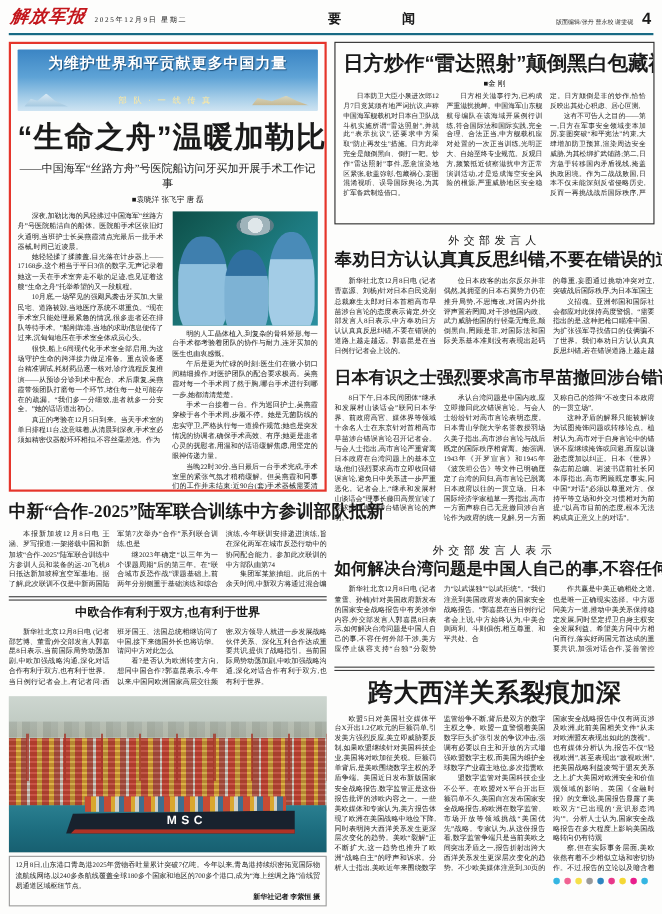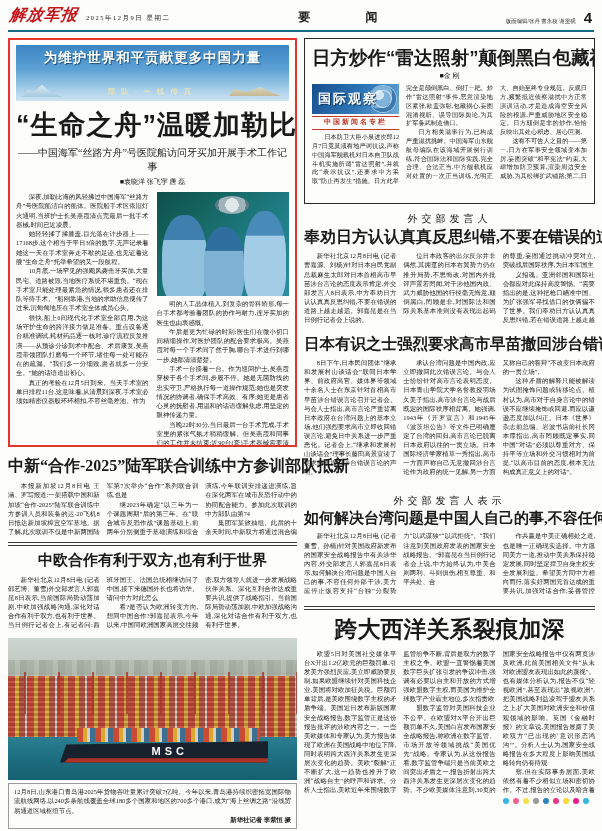--- a/index.html
+++ b/index.html
@@ -58,21 +58,21 @@
   .sp-light{position:absolute;top:4px;left:44%;width:34px;height:18px;border-radius:50%;
     background:radial-gradient(circle at 50% 50%,#dfe7ea 0 35%,#9fb3ba 36% 70%,#5c7c85 71%);}
   .sp-fig{position:absolute;border-radius:45% 45% 30% 30%;}
   .sp-f1{left:4%;top:22%;width:34%;height:85%;background:linear-gradient(180deg,#3f7fae 0 28%,#8fc0de 29%);}
   .sp-f2{left:36%;top:34%;width:30%;height:75%;background:linear-gradient(180deg,#2f6f9f 0 30%,#7db2d4 31%);}
   .sp-f3{right:2%;top:18%;width:32%;height:90%;background:linear-gradient(180deg,#498bb8 0 26%,#a3cce6 27%);}
 
   
   .art2-head{font-size:16px;margin:10px 0 6px 0;}
   .art2-body{height:56px;}
-  .art3-head{font-size:15px;margin:2px 0 6px 0;}
+  .art3-head{font-size:11px;margin:2px 0 6px 0;}
   .art3-body{height:58px;}
 
   
   .port-photo{margin-top:5px;height:142px;position:relative;overflow:hidden;background:#cfd8d2;}
   .pp-sky{position:absolute;top:0;left:0;right:0;height:26%;
     background:linear-gradient(180deg,#cdd6d0 0%,#c2ccc4 60%,#b4b8a6 100%);}
   .pp-city{position:absolute;top:16%;left:0;right:0;height:12%;
     background:repeating-linear-gradient(90deg,#9aa198 0 7px,#b0b6aa 7px 12px,#8f968c 12px 19px);opacity:.55;}
   .pp-yard{position:absolute;top:27%;left:0;right:0;height:46%;
     background:
@@ -218,27 +218,20 @@
       </div>
 
     </div>
 
     <div class="col-right">
 
       <div class="boxed">
         <h2 class="art-head h-sans boxed-head">日方炒作“雷达照射”颠倒黑白包藏祸心</h2>
         <div class="byline">■金  刚</div>
         <div class="cols3 boxed-body">
-          <div class="intl-logo">
-            <div class="intl-badge">
-              <span class="intl-badge-text">国际观察</span>
-              <span class="globe"></span>
-            </div>
-            <div class="intl-sub">中国新闻名专栏</div>
-          </div>
           <p>日本防卫大臣小泉进次郎12月7日竟莫须有地严词抗议,声称中国海军舰载机对日本自卫队战斗机实施所谓“雷达照射”,并就此“表示抗议”,还要求中方采取“防止再发生”措施。日方此举完全是颠倒黑白、倒打一耙。炒作“雷达照射”事件,恶意渲染地区紧张,欲盖弥彰,包藏祸心,妄图混淆视听、误导国际舆论,为其扩军备武制造借口。</p>
           <p>日方相关滋事行为,已构成严重滋扰挑衅。中国海军山东舰航母编队在该海域开展例行训练,符合国际法和国际实践,完全合理、合法正当,中方舰载机应对处置的一次正当训练,光明正大、自始至终专业规范。反观日方,频繁抵近侦察滋扰中方正常演训活动,才是造成海空安全风险的根源,严重威胁地区安全稳定。日方颠倒是非的炒作,恰恰反映出其处心积虑、居心叵测,</p>
           <p>这有不可告人之目的——第一,日方在军事安全领域变本加厉,妄图突破“和平宪法”约束,大肆增加防卫预算,渲染周边安全威胁,为其松绑扩武铺路;第二,日方急于转移国内矛盾视线,掩盖执政困境。作为二战战败国,日本不仅未能深刻反省侵略历史,反而一再挑战战后国际秩序,严重威胁地区和平稳定,引起亚洲邻国和国际社会高度警惕,这种拙劣伎俩,终将枉费心机,注定不会得逞。</p>
         </div>
       </div>
 
       <div class="sec">
         <div class="kicker">外交部发言人</div>
         <h2 class="art-head fa-head">奉劝日方认认真真反思纠错,不要在错误的道路上越走越远</h2>
         <div class="cols3 fa-body">

